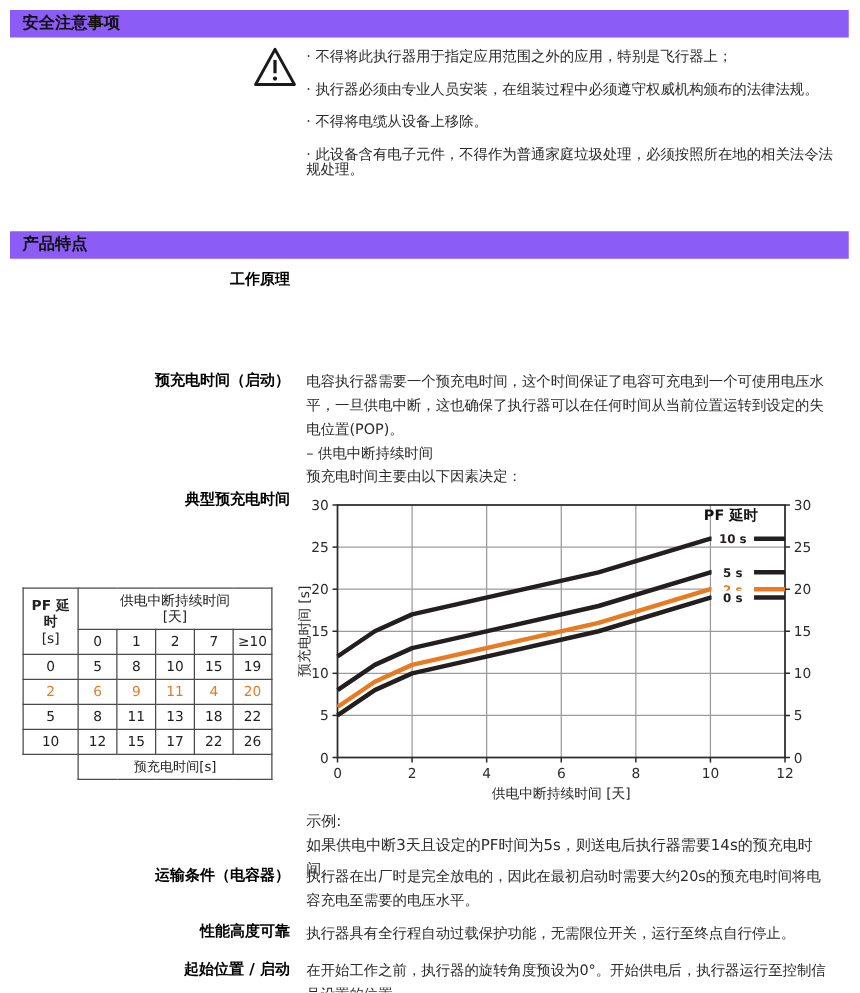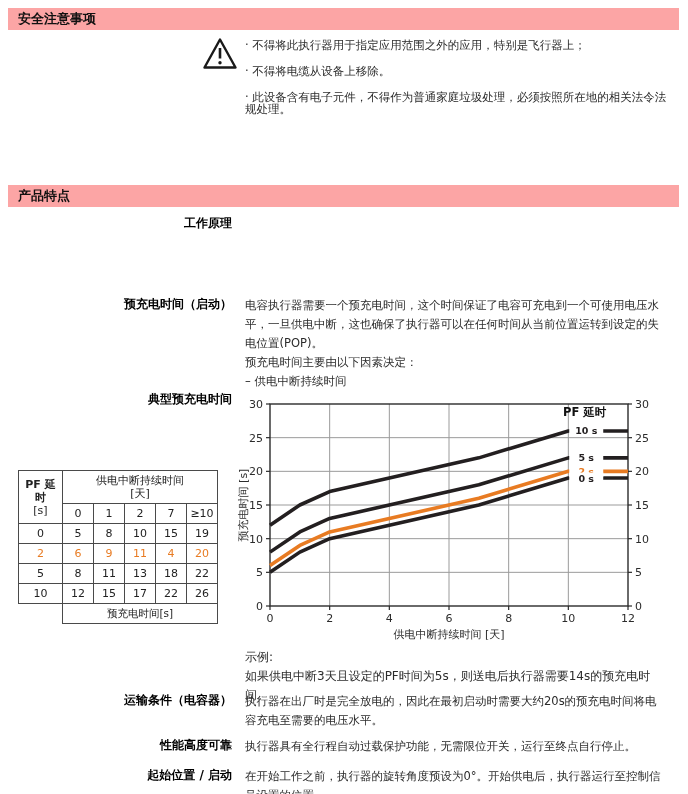--- a/index.html
+++ b/index.html
@@ -2,21 +2,21 @@
 <html><head>
 <meta charset="utf-8">
 <style>
   html,body{margin:0;padding:0;}
   body{
     width:688px;height:794px;position:relative;background:#ffffff;
     font-family:"DejaVu Sans","Liberation Sans",sans-serif;
     color:#2b2b2b;overflow:hidden;
   }
   .bar{
-    position:absolute;left:8px;right:9px;height:22px;background:#fca5a5;
+    position:absolute;left:8px;right:9px;height:22px;background:#8b5cf6;
     color:#111;font-size:13px;font-weight:bold;line-height:22px;padding-left:10px;
     box-sizing:border-box;
   }
   #safety-bar{top:8px;}
   #features-bar{top:185px;}
   #warning-icon-box{position:absolute;left:202px;top:37px;width:36px;height:34px;}
   #safety-list{position:absolute;left:245px;top:39px;width:430px;margin:0;padding:0;}
   #safety-list li{
     list-style:none;margin:0 0 14px 0;font-size:11.5px;line-height:12px;color:#2b2b2b;
   }
@@ -63,38 +63,39 @@
 <div id="warning-icon-box">
   <svg width="36" height="34" viewBox="0 0 36 34">
     <path d="M18 2.5 L33.5 30.5 L2.5 30.5 Z" fill="none" stroke="#1a1a1a" stroke-width="2.4" stroke-linejoin="round"></path>
     <line x1="18" y1="11" x2="18" y2="21.5" stroke="#1a1a1a" stroke-width="2.6"></line>
     <circle cx="18" cy="25.8" r="1.7" fill="#1a1a1a"></circle>
   </svg>
 </div>
 
 <ul id="safety-list">
   <li>不得将此执行器用于指定应用范围之外的应用，特别是飞行器上；</li>
+  <li>执行器必须由专业人员安装，在组装过程中必须遵守权威机构颁布的法律法规。</li>
   <li>不得将电缆从设备上移除。</li>
   <li>此设备含有电子元件，不得作为普通家庭垃圾处理，必须按照所在地的相关法令法规处理。</li>
 </ul>
 
 <div class="bar" id="features-bar">产品特点</div>
 
 <div class="frow" style="top:215px;">
   <div class="flabel">工作原理</div>
   <div class="fbody">
   </div>
 </div>
 
 <div class="frow" style="top:296px;">
   <div class="flabel">预充电时间（启动）</div>
   <div class="fbody">
     <p>电容执行器需要一个预充电时间，这个时间保证了电容可充电到一个可使用电压水平，一旦供电中断，这也确保了执行器可以在任何时间从当前位置运转到设定的失电位置(POP)。</p>
+    <p>– 供电中断持续时间</p>
     <p>预充电时间主要由以下因素决定：</p>
-    <p>– 供电中断持续时间</p>
   </div>
 </div>
 
 <div class="frow" style="top:391px;">
   <div class="flabel">典型预充电时间</div>
 </div>
 
 <table id="precharge-table">
   <colgroup>
     <col class="col-pf">

